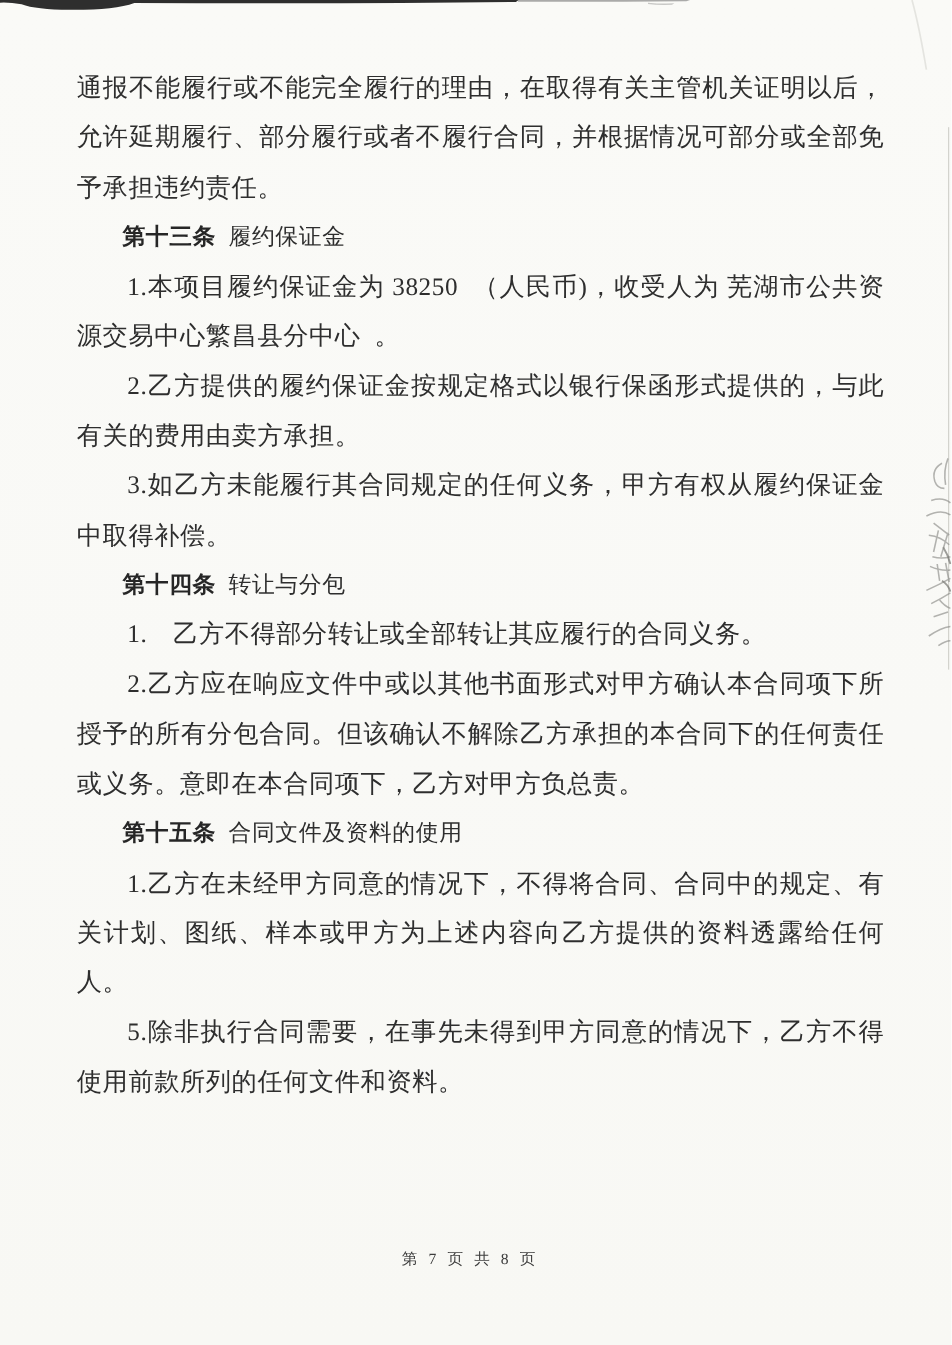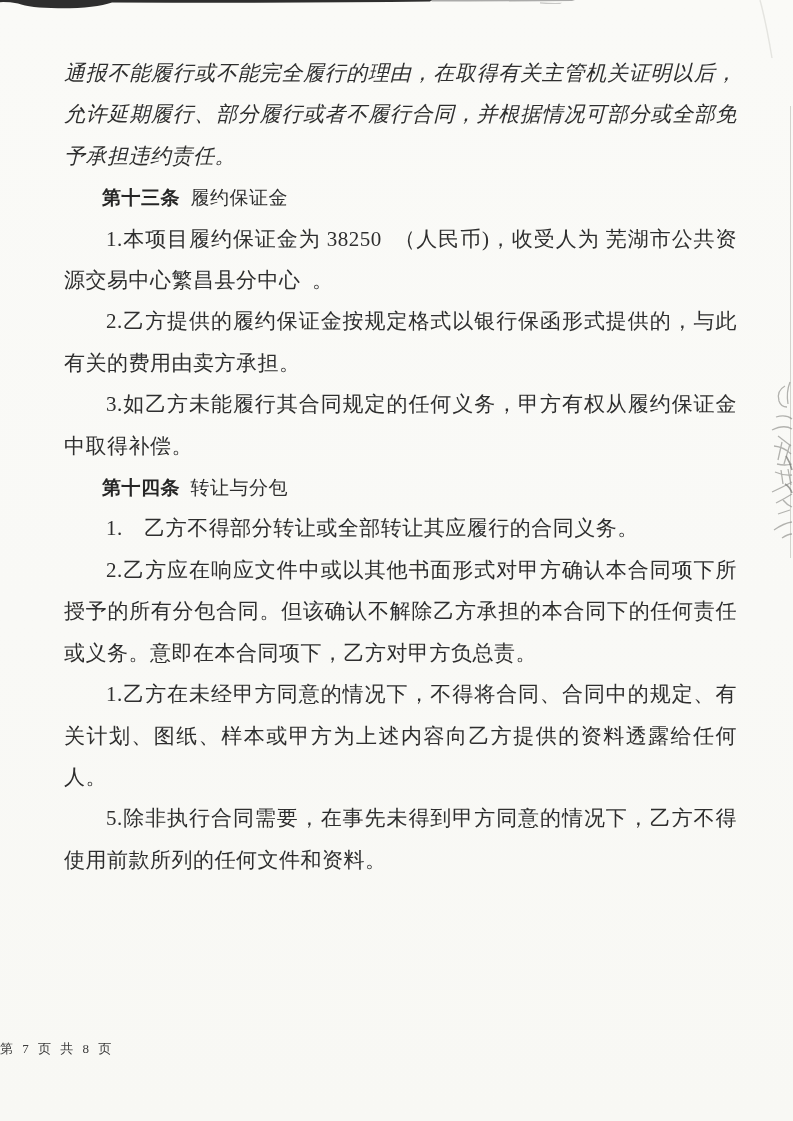--- a/index.html
+++ b/index.html
@@ -55,21 +55,20 @@
     line-height: 41.4px;
     letter-spacing: .5px;
     text-align: justify;
   }
   .doc-text p {
     margin: 0;
     text-indent: 2em;
   }
   .doc-text p.no-indent {
     text-indent: 0;
-    font-style: italic;
   }
   .clause-heading {
     margin: 0;
     text-indent: 2em;
     font-size: 19px;
     line-height: 41.4px;
   }
   .clause-heading .num {
     font-weight: 700;
     color: #262626;
@@ -81,20 +80,21 @@
   .u {
     text-decoration-thickness: 1px;
     text-underline-offset: 5px;
     text-decoration-color: #3a3a3a;
   }
   .footer {
     position: absolute;
     top: 1040px;
     left: 0;
     width: 784px;
+    text-align: center;
     font-size: 13px;
     letter-spacing: 3px;
     color: #3c3c3c;
   }
 </style>
 </head>
 <body>
 
 <div class="page">
 
@@ -154,20 +154,23 @@
     <p>3.如乙方未能履行其合同规定的任何义务，甲方有权从履约保证金中取得补偿。</p>
 
     <h3 class="clause-heading">
       <span class="num">第十四条</span><span class="title">转让与分包</span>
     </h3>
 
     <p>1.　乙方不得部分转让或全部转让其应履行的合同义务。</p>
 
     <p>2.乙方应在响应文件中或以其他书面形式对甲方确认本合同项下所授予的所有分包合同。但该确认不解除乙方承担的本合同下的任何责任或义务。意即在本合同项下，乙方对甲方负总责。</p>
 
+    <h3 class="clause-heading">
+      <span class="num">第十五条</span><span class="title">合同文件及资料的使用</span>
+    </h3>
 
     <p>1.乙方在未经甲方同意的情况下，不得将合同、合同中的规定、有关计划、图纸、样本或甲方为上述内容向乙方提供的资料透露给任何人。</p>
 
     <p>5.除非执行合同需要，在事先未得到甲方同意的情况下，乙方不得使用前款所列的任何文件和资料。</p>
 
 
 
   </div>
 
   <div class="footer">第 7 页 共 8 页</div>

